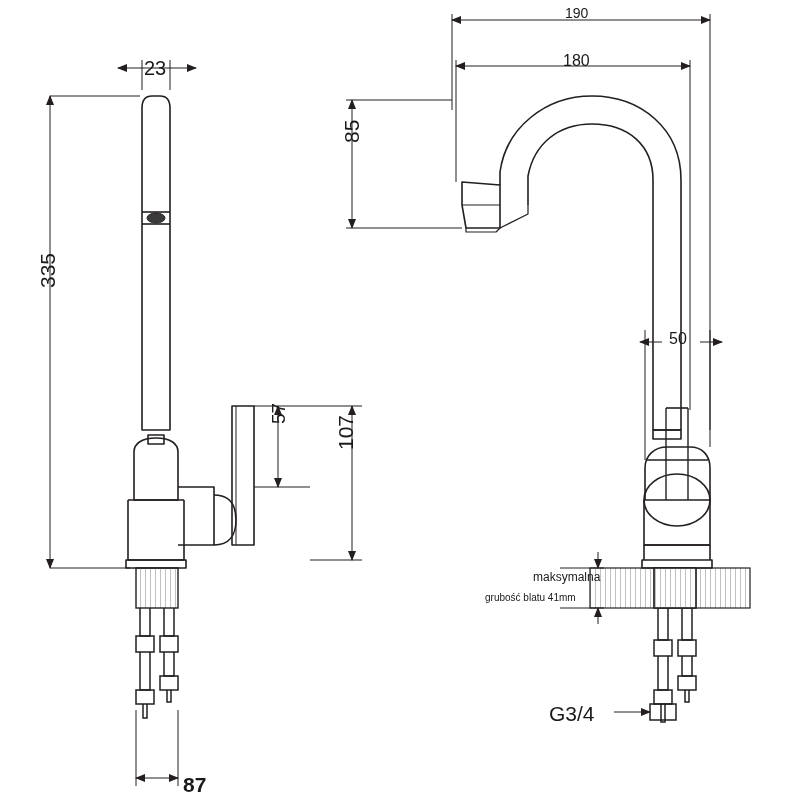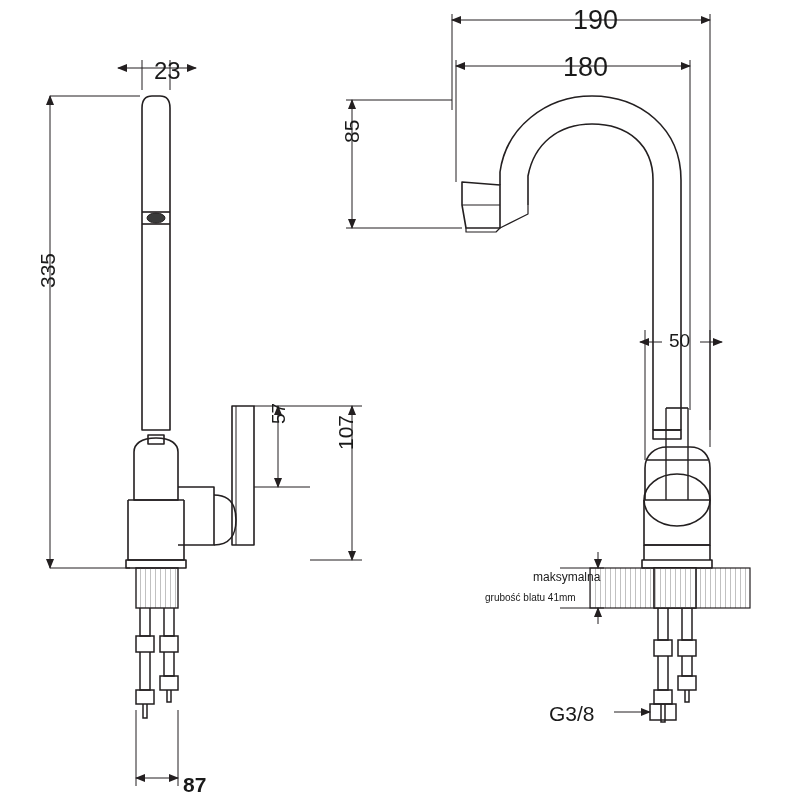--- a/index.html
+++ b/index.html
@@ -23,28 +23,28 @@
     height: 800px;
   }
   .dimtext {
     position: absolute;
     font-family: "Liberation Sans", sans-serif;
     color: #1a1a1a;
     white-space: nowrap;
     user-select: none;
   }
   .t-335 { left: 36px;  top: 288px; font-size: 21px; transform: rotate(-90deg); transform-origin: left top; }
-  .t-23  { left: 154px; top: 57px;  font-size: 24px; }
+  .t-23  { left: 144px; top: 57px;  font-size: 20px; }
   .t-87  { left: 183px; top: 773px; font-size: 21px; font-weight: bold; }
   .t-57  { left: 268px; top: 424px; font-size: 19px; transform: rotate(-90deg); transform-origin: left top; }
   .t-107 { left: 334px; top: 450px; font-size: 21px; transform: rotate(-90deg); transform-origin: left top; }
-  .t-190 { left: 565px; top: 5px;   font-size: 27px; margin-left: 8px; }
-  .t-180 { left: 563px; top: 52px;  font-size: 27px; }
+  .t-190 { left: 565px; top: 5px;   font-size: 14px; }
+  .t-180 { left: 563px; top: 52px;  font-size: 16px; }
   .t-85  { left: 340px; top: 143px; font-size: 21px; transform: rotate(-90deg); transform-origin: left top; }
-  .t-50  { left: 669px; top: 330px; font-size: 19px; text-align: center; }
+  .t-50  { left: 669px; top: 330px; font-size: 16px; text-align: center; }
   .t-g38 { left: 549px; top: 702px; font-size: 21px; }
   .t-max1 { left: 533px; top: 570px; font-size: 12px; }
   .t-max2 { left: 485px; top: 592px; font-size: 10px; }
 </style>
 </head>
 <body>
 
 <div id="stage">
 
   <svg class="drawing" viewBox="0 0 800 800">
@@ -202,17 +202,17 @@
 
   <div class="dimtext t-335">335</div>
   <div class="dimtext t-23">23</div>
   <div class="dimtext t-87">87</div>
   <div class="dimtext t-57">57</div>
   <div class="dimtext t-107">107</div>
   <div class="dimtext t-190">190</div>
   <div class="dimtext t-180">180</div>
   <div class="dimtext t-85">85</div>
   <div class="dimtext t-50">50</div>
-  <div class="dimtext t-g38">G3/8</div>
+  <div class="dimtext t-g38">G3/4</div>
   <div class="dimtext t-max1">maksymalna</div>
   <div class="dimtext t-max2">grubość blatu 41mm</div>
 
 </div>
 
 </body></html>

